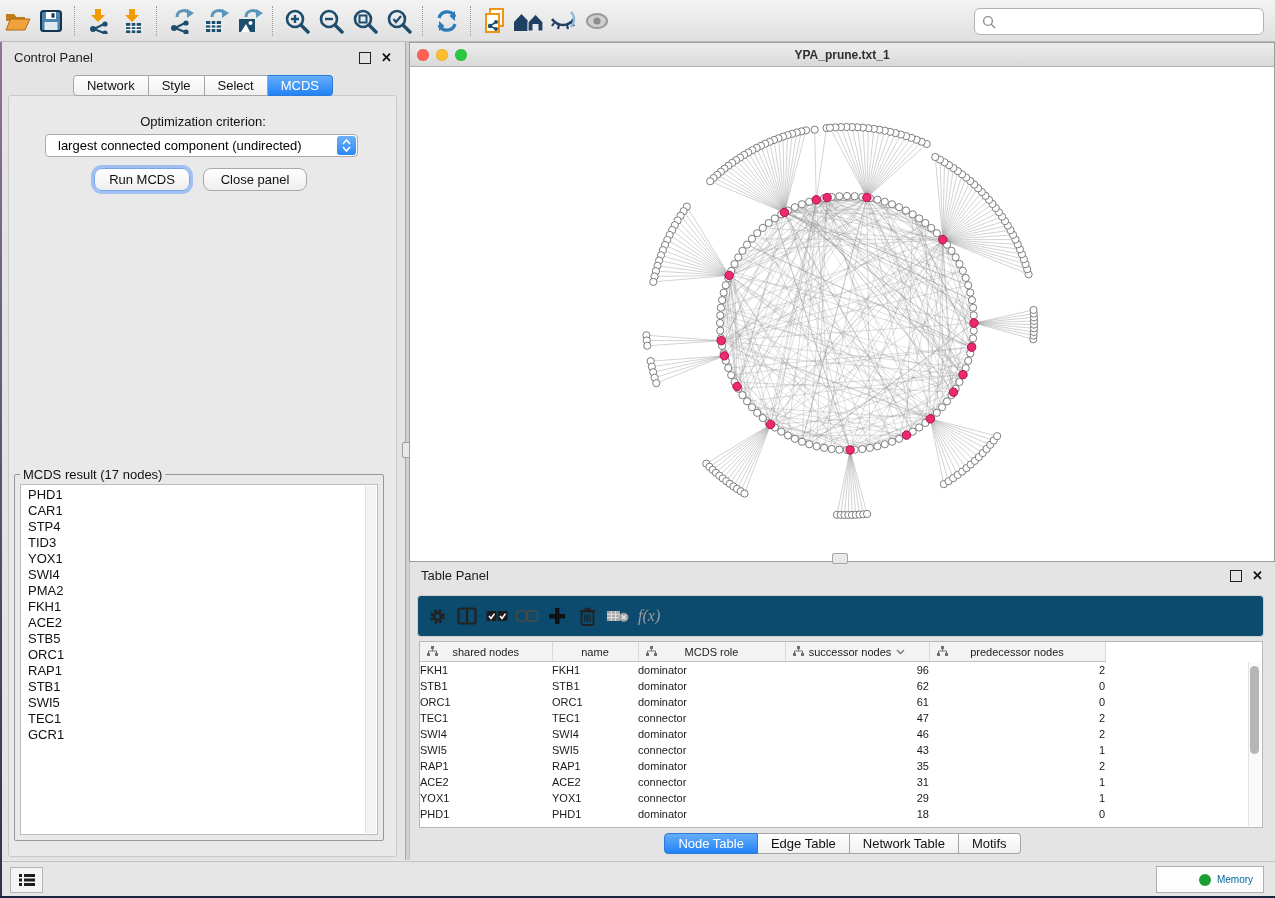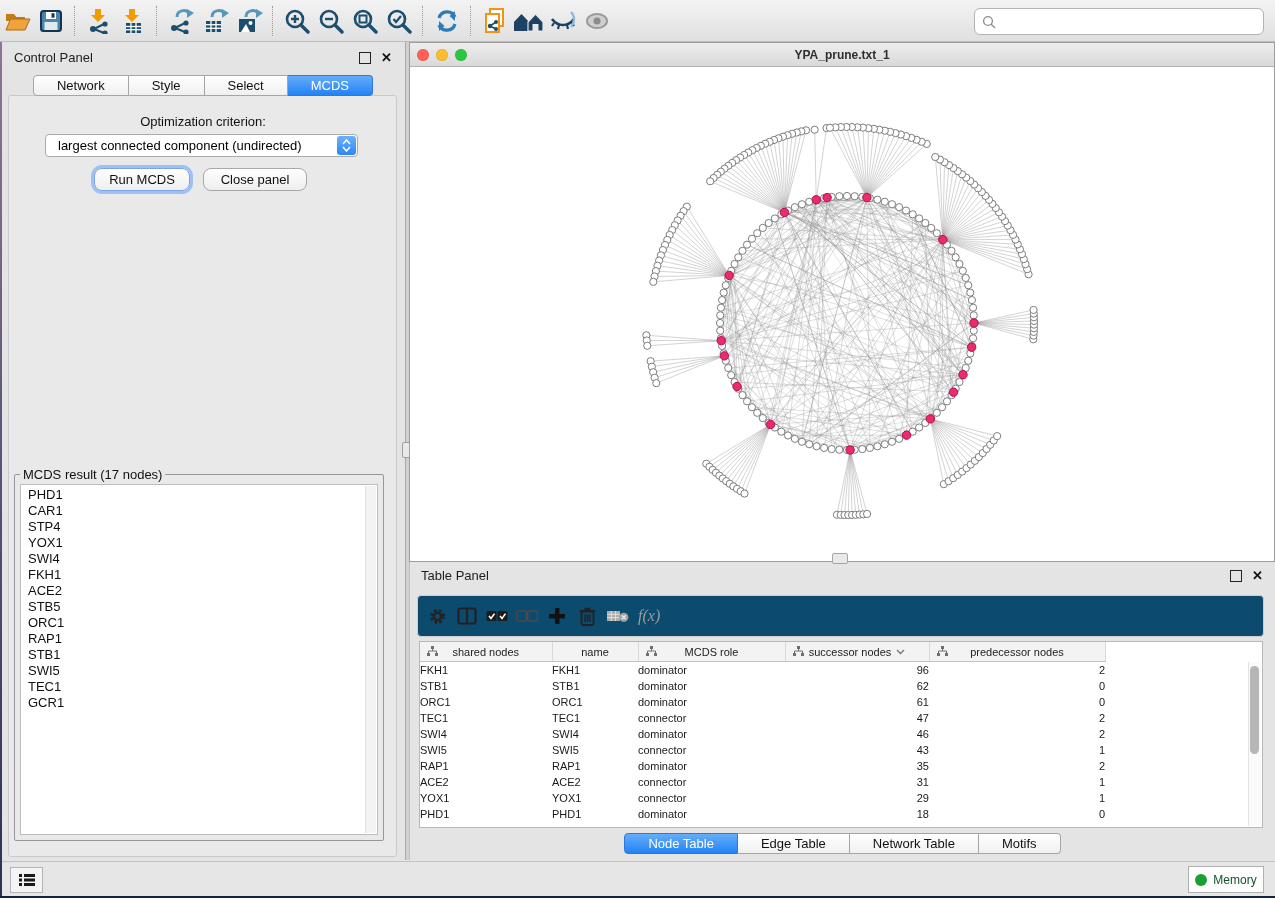--- a/index.html
+++ b/index.html
@@ -14,21 +14,21 @@
   #search-input{border:none;outline:none;flex:1;height:20px;font-size:12px;background:transparent;}
   
   .panel-title{font-size:13px;color:#1d1d1d;}
   .winbtns{display:flex;align-items:center;gap:10px;}
   .floatbox{width:10px;height:10px;border:1.6px solid #222;background:transparent;}
   .closex{font-size:13px;font-weight:bold;color:#111;line-height:10px;}
   #control-panel{position:absolute;left:0;top:42px;width:406px;height:818px;background:#e4e4e4;}
   #cp-header{position:absolute;left:14px;top:8px;right:14px;display:flex;justify-content:space-between;align-items:center;}
   #cp-inset{position:absolute;left:8px;top:53px;right:9px;bottom:3px;background:#e9e9e9;border:1px solid #c9c9c9;border-radius:3px;}
   .seg{display:flex;position:absolute;}
-  .seg .segbtn{background:linear-gradient(#ffffff,#f0f0f0);border:1px solid #a5a5a5;border-left:none;height:21px;padding:0 23px;font-size:13px;color:#111;display:flex;align-items:center;justify-content:center;box-sizing:border-box;}
+  .seg .segbtn{background:linear-gradient(#ffffff,#f0f0f0);border:1px solid #a5a5a5;border-left:none;height:21px;padding:0 13px;font-size:13px;color:#111;display:flex;align-items:center;justify-content:center;box-sizing:border-box;}
   .seg .segbtn:first-child{border-left:1px solid #a5a5a5;border-radius:4px 0 0 4px;}
   .seg .segbtn:last-child{border-radius:0 4px 4px 0;}
   .seg .segbtn.sel{background:linear-gradient(#66adf9,#2283f6);color:#fff;border-color:#2e78d8;}
   #cp-tabs{left:0;right:0;top:33px;justify-content:center;}
   #opt-label{position:absolute;left:0;right:0;top:72px;text-align:center;font-size:13px;color:#111;}
   #criterion{position:absolute;left:45px;top:92px;width:313px;height:23px;background:#fff;border:1px solid #ababab;border-radius:4px;display:flex;align-items:center;box-sizing:border-box;font-size:13px;}
   #criterion .val{padding-left:12px;flex:1;white-space:nowrap;overflow:hidden;}
   #criterion .stepper{width:19px;height:19px;margin:1px;border-radius:3px;background:linear-gradient(#6cb0fa,#2d87f7);display:flex;flex-direction:column;align-items:center;justify-content:center;gap:1px;}
   .pushbtn{position:absolute;height:23px;background:linear-gradient(#ffffff,#eeeeee);border:1px solid #a8a8a8;border-radius:8px;font-size:13px;color:#111;display:flex;align-items:center;justify-content:center;box-sizing:border-box;font-family:"Liberation Sans",sans-serif;}
   #run-mcds{left:94px;top:126px;width:96px;box-shadow:0 0 0 3px rgba(110,165,248,.6);border-color:#7aa4e8;}
@@ -61,21 +61,21 @@
   #nodetable th .hicon{position:absolute;left:7px;top:4px;}
   #nodetable td{height:16px;font-size:11px;color:#1a1a1a;padding:0;white-space:nowrap;overflow:hidden;}
   td.c0{padding-left:15px;}td.c1{padding-left:10px;}td.c2{padding-left:7px;}
   td.num{text-align:right;padding-right:13px;}
   #tp-scroll{position:absolute;right:14px;top:100px;width:12px;height:164px;background:#fafafa;border-left:1px solid #e3e3e3;}
   #tp-thumb{position:absolute;left:1px;top:4px;width:9px;height:88px;background:#b6b6b6;border-radius:5px;}
   #tp-tabs{left:0;right:0;top:271px;justify-content:center;}
   
   #statusbar{position:absolute;left:0;top:861px;width:1275px;height:35px;background:#e6e6e6;border-top:1px solid #c2c2c2;}
   #list-btn{position:absolute;left:10px;top:5px;width:31px;height:24px;background:#f4f4f4;border:1px solid #b5b5b5;display:flex;align-items:center;justify-content:center;}
-  #memory-btn{position:absolute;right:11px;top:4px;width:74px;height:25px;background:#fdfdfd;border:1px solid #b0b0b0;display:flex;align-items:center;justify-content:center;gap:6px;font-size:12px;color:#14532d;}
+  #memory-btn{position:absolute;right:11px;top:4px;width:74px;height:25px;background:#fdfdfd;border:1px solid #b0b0b0;display:flex;align-items:center;justify-content:center;gap:6px;font-size:10px;color:#0369a1;padding-left:32px;}
   .memdot{width:12px;height:12px;border-radius:50%;background:#1d9e33;}
   #desktop-strip{position:absolute;left:0;top:896px;width:1275px;height:2px;background:#16233c;}
   #left-strip{position:absolute;left:0;top:42px;width:2px;height:854px;background:linear-gradient(#8f7596,#5c5372,#2c3350);}
   svg{display:block;}
 </style>
 </head>
 <body>
 
 <div id="app">
 
@@ -266,22 +266,24 @@
     </div>
     <div class="pushbtn" id="run-mcds">Run MCDS</div>
     <div class="pushbtn" id="close-panel">Close panel</div>
     <fieldset id="result-fieldset">
       <legend>MCDS result (17 nodes)</legend>
       <div id="result-list">
         <div id="result-items">
             <div>PHD1</div>
             <div>CAR1</div>
             <div>STP4</div>
+            <div>TID3</div>
             <div>YOX1</div>
             <div>SWI4</div>
+            <div>PMA2</div>
             <div>FKH1</div>
             <div>ACE2</div>
             <div>STB5</div>
             <div>ORC1</div>
             <div>RAP1</div>
             <div>STB1</div>
             <div>SWI5</div>
             <div>TEC1</div>
             <div>GCR1</div>
           </div>

